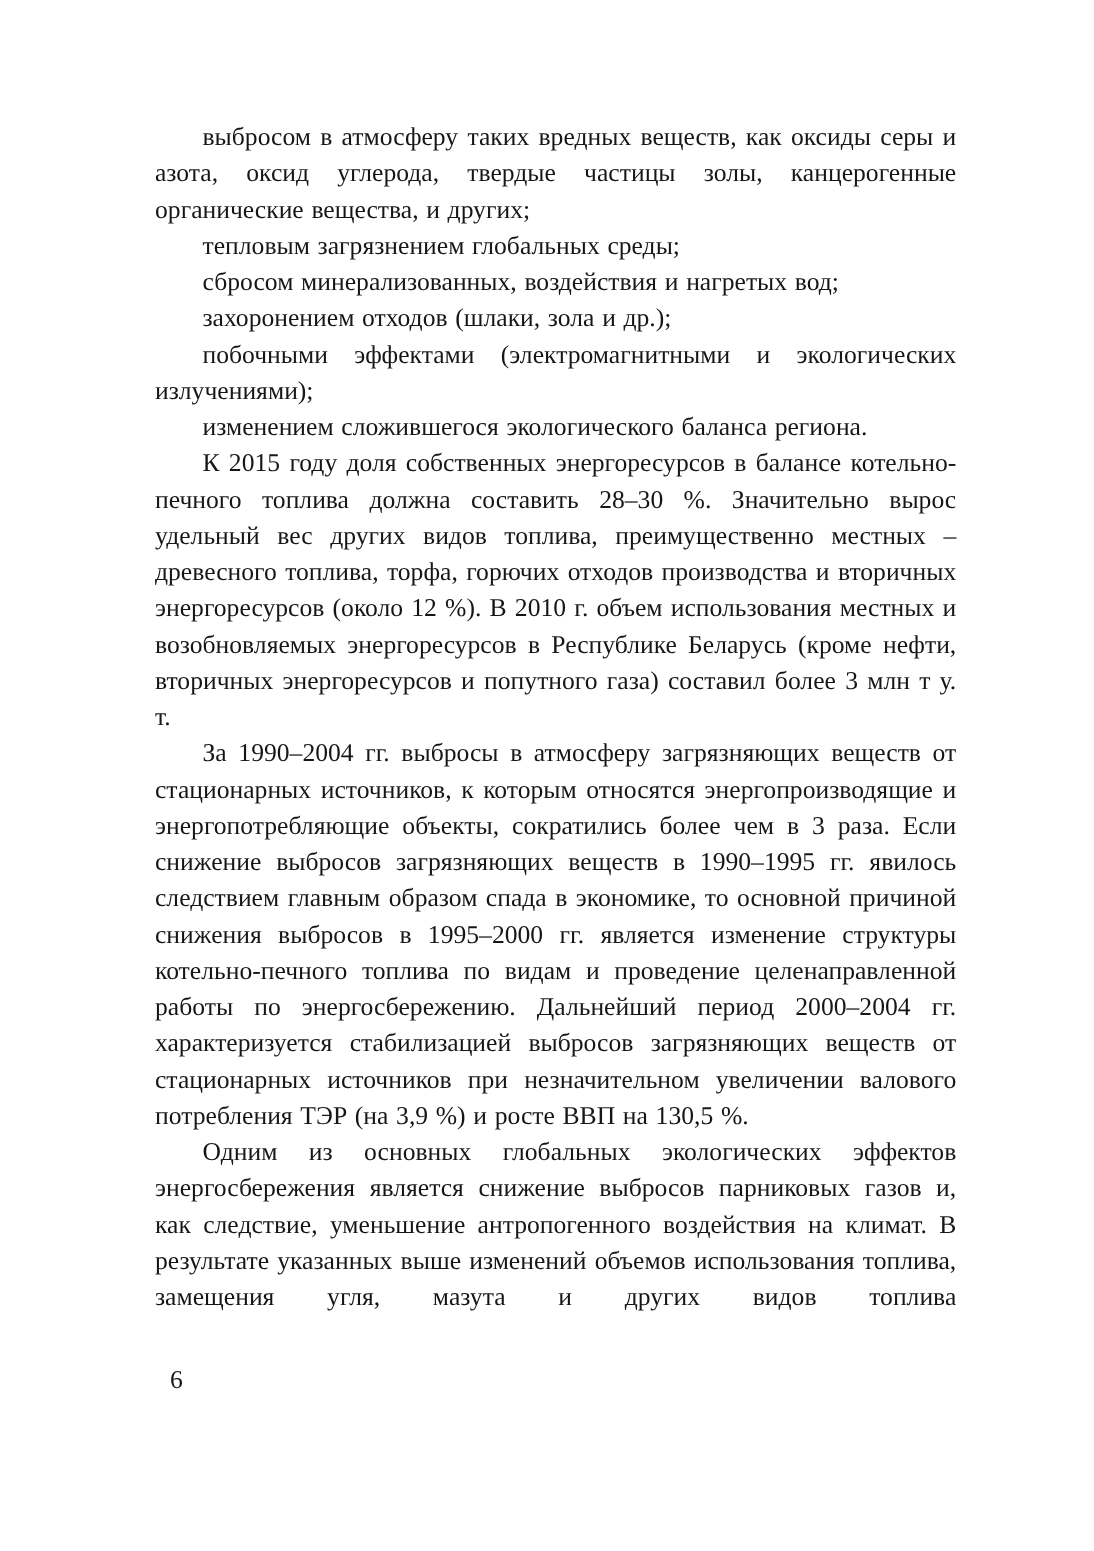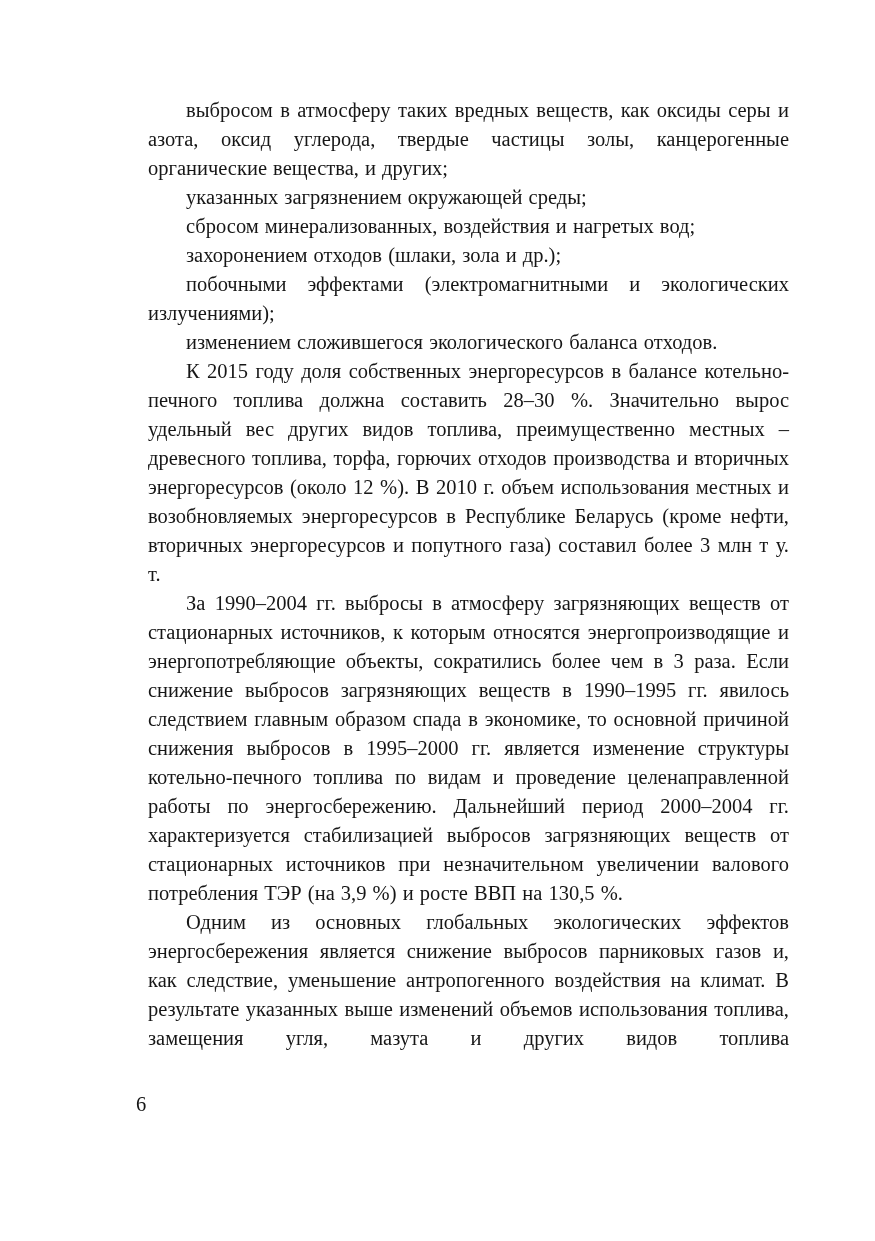--- a/index.html
+++ b/index.html
@@ -11,21 +11,21 @@
     position: relative;
     width: 875px;
     height: 1241px;
     background: #ffffff;
     overflow: hidden;
     font-family: "Liberation Serif", serif;
     color: #161616;
   }
   .text-block {
     position: absolute;
-    left: 148px;
+    left: 124px;
     top: 96px;
     width: 641px;
     font-size: 20.5px;
     line-height: 29px;
     text-align: justify;
   }
   .text-block p {
     margin: 0;
     padding: 0;
     text-indent: 38px;
@@ -41,23 +41,23 @@
     font-size: 20.5px;
     line-height: 29px;
   }
 </style>
 </head>
 <body>
 
 <div class="page">
   <div class="text-block">
     <p>выбросом в атмосферу таких вредных веществ, как оксиды серы и азота, оксид углерода, твердые частицы золы, канцерогенные органические вещества, и других;</p>
-    <p>указанных загрязнением окружающей среды;</p>
+    <p>тепловым загрязнением глобальных среды;</p>
     <p>сбросом минерализованных, воздействия и нагретых вод;</p>
     <p>захоронением отходов (шлаки, зола и др.);</p>
     <p>побочными эффектами (электромагнитными и экологических излучениями);</p>
-    <p>изменением сложившегося экологического баланса отходов.</p>
+    <p>изменением сложившегося экологического баланса региона.</p>
     <p>К 2015 году доля собственных энергоресурсов в балансе котельно-печного топлива должна составить 28–30 %. Значительно вырос удельный вес других видов топлива, преимущественно местных – древесного топлива, торфа, горючих отходов производства и вторичных энергоресурсов (около 12 %). В 2010 г. объем использования местных и возобновляемых энергоресурсов в Республике Беларусь (кроме нефти, вторичных энергоресурсов и попутного газа) составил более 3 млн т у. т.</p>
     <p>За 1990–2004 гг. выбросы в атмосферу загрязняющих веществ от стационарных источников, к которым относятся энергопроизводящие и энергопотребляющие объекты, сократились более чем в 3 раза. Если снижение выбросов загрязняющих веществ в 1990–1995 гг. явилось следствием главным образом спада в экономике, то основной причиной снижения выбросов в 1995–2000 гг. является изменение структуры котельно-печного топлива по видам и проведение целенаправленной работы по энергосбережению. Дальнейший период 2000–2004 гг. характеризуется стабилизацией выбросов загрязняющих веществ от стационарных источников при незначительном увеличении валового потребления ТЭР (на 3,9 %) и росте ВВП на 130,5 %.</p>
     <p class="continues">Одним из основных глобальных экологических эффектов энергосбережения является снижение выбросов парниковых газов и, как следствие, уменьшение антропогенного воздействия на климат. В результате указанных выше изменений объемов использования топлива, замещения угля, мазута и других видов топлива</p>
   </div>
   <div class="page-number">6</div>
 </div>
 
 </body></html>

